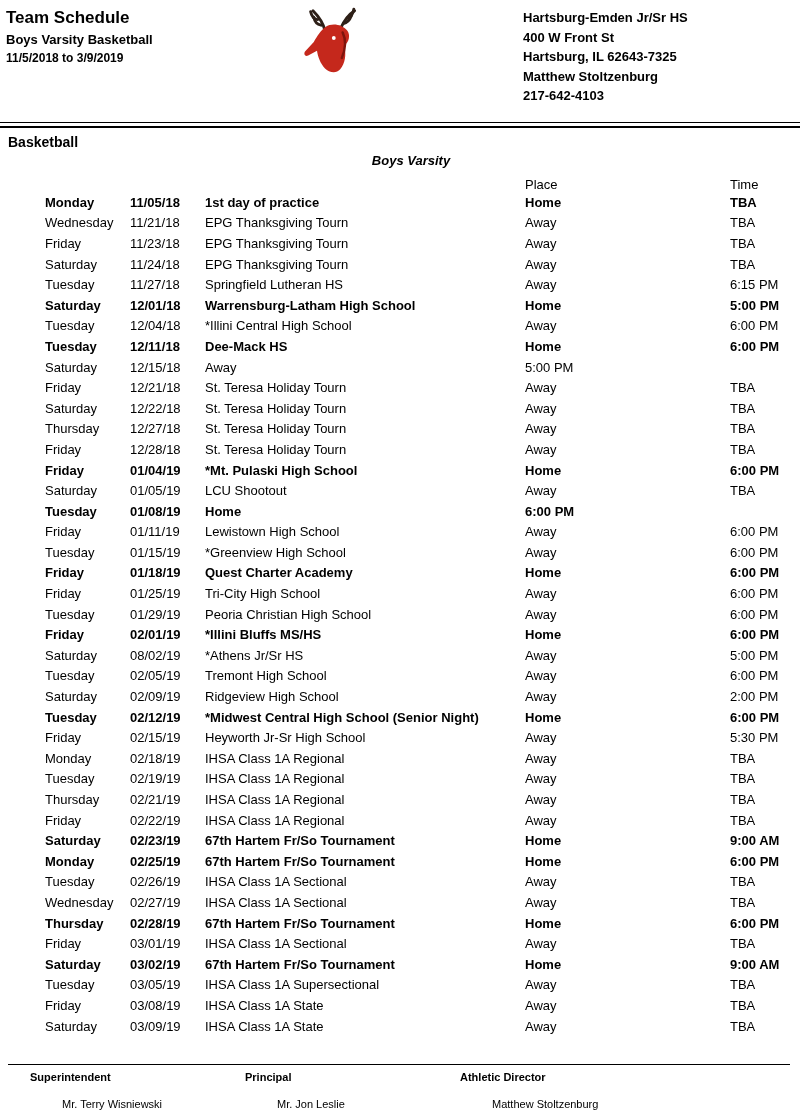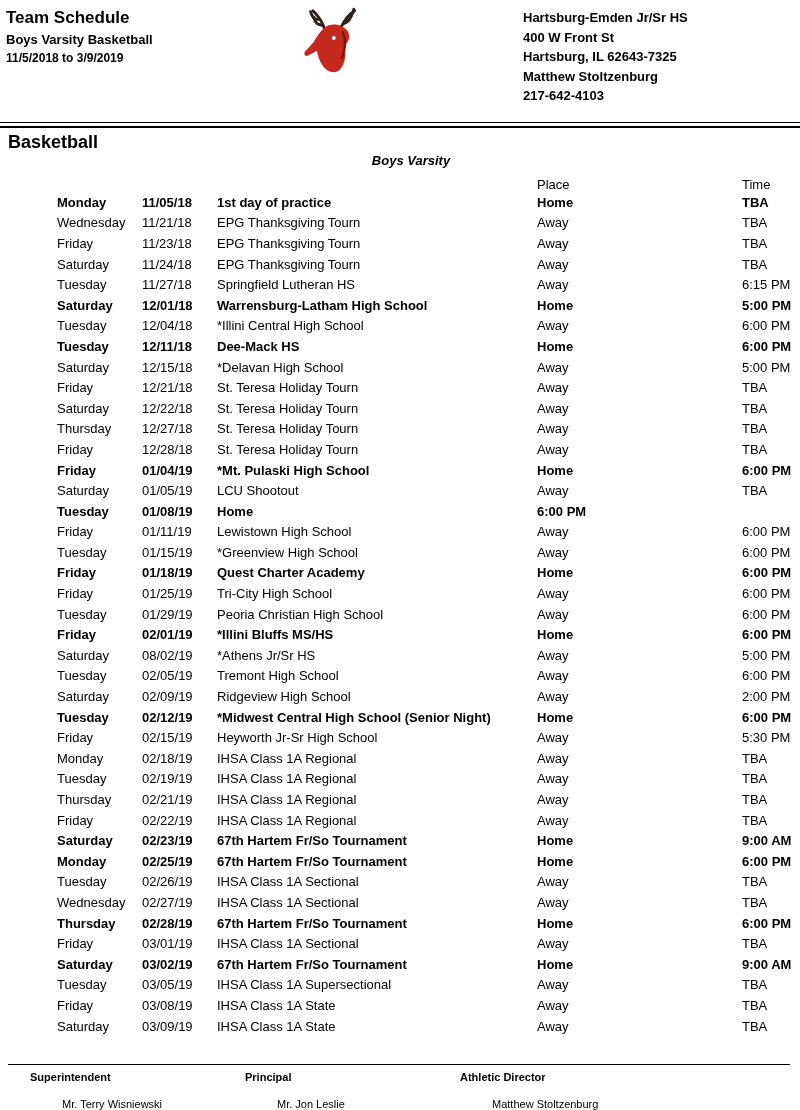--- a/index.html
+++ b/index.html
@@ -23,29 +23,29 @@
   .h-right { position: absolute; left: 523px; top: 8px; font-size: 13px; font-weight: bold; line-height: 19.5px; }
 
   .header-rule {
     width: 800px; height: 6px;
     border-top: 1.5px solid #000;
     border-bottom: 2.5px solid #000;
   }
 
   
   .section { margin-top: 5px; margin-left: 8px; }
-  .sport { font-size: 18px; font-weight: bold; line-height: 18px; }
+  .sport { font-size: 14px; font-weight: bold; line-height: 18px; }
   .team  { font-size: 13px; font-weight: bold; font-style: italic; line-height: 16px; margin-left: 14px; margin-top: 2px; text-align: center; }
 
   
   .table { margin-top: 9px; font-size: 13px; }
   .colhead, .row {
     display: grid;
     grid-template-columns: 85px 75px 320px 205px 60px;
-    padding-left: 57px;
+    padding-left: 45px;
     white-space: nowrap;
   }
   .colhead { height: 14px; line-height: 14px; }
   .colhead .place-h { grid-column: 4; }
   .colhead .time-h  { grid-column: 5; }
   .row { height: 20.6px; align-items: center; }
   .row.bold { font-weight: bold; }
   .cell { overflow: visible; }
 
   
@@ -168,21 +168,20 @@
     <span class="cell day">Tuesday</span>
     <span class="cell date">12/11/18</span>
     <span class="cell event">Dee-Mack HS</span>
     <span class="cell place">Home</span>
     <span class="cell time">6:00 PM</span>
   </div>
 
   <div class="row">
     <span class="cell day">Saturday</span>
     <span class="cell date">12/15/18</span>
-    <span class="cell event">*Delavan High School</span>
     <span class="cell place">Away</span>
     <span class="cell time">5:00 PM</span>
   </div>
 
   <div class="row">
     <span class="cell day">Friday</span>
     <span class="cell date">12/21/18</span>
     <span class="cell event">St. Teresa Holiday Tourn</span>
     <span class="cell place">Away</span>
     <span class="cell time">TBA</span>

